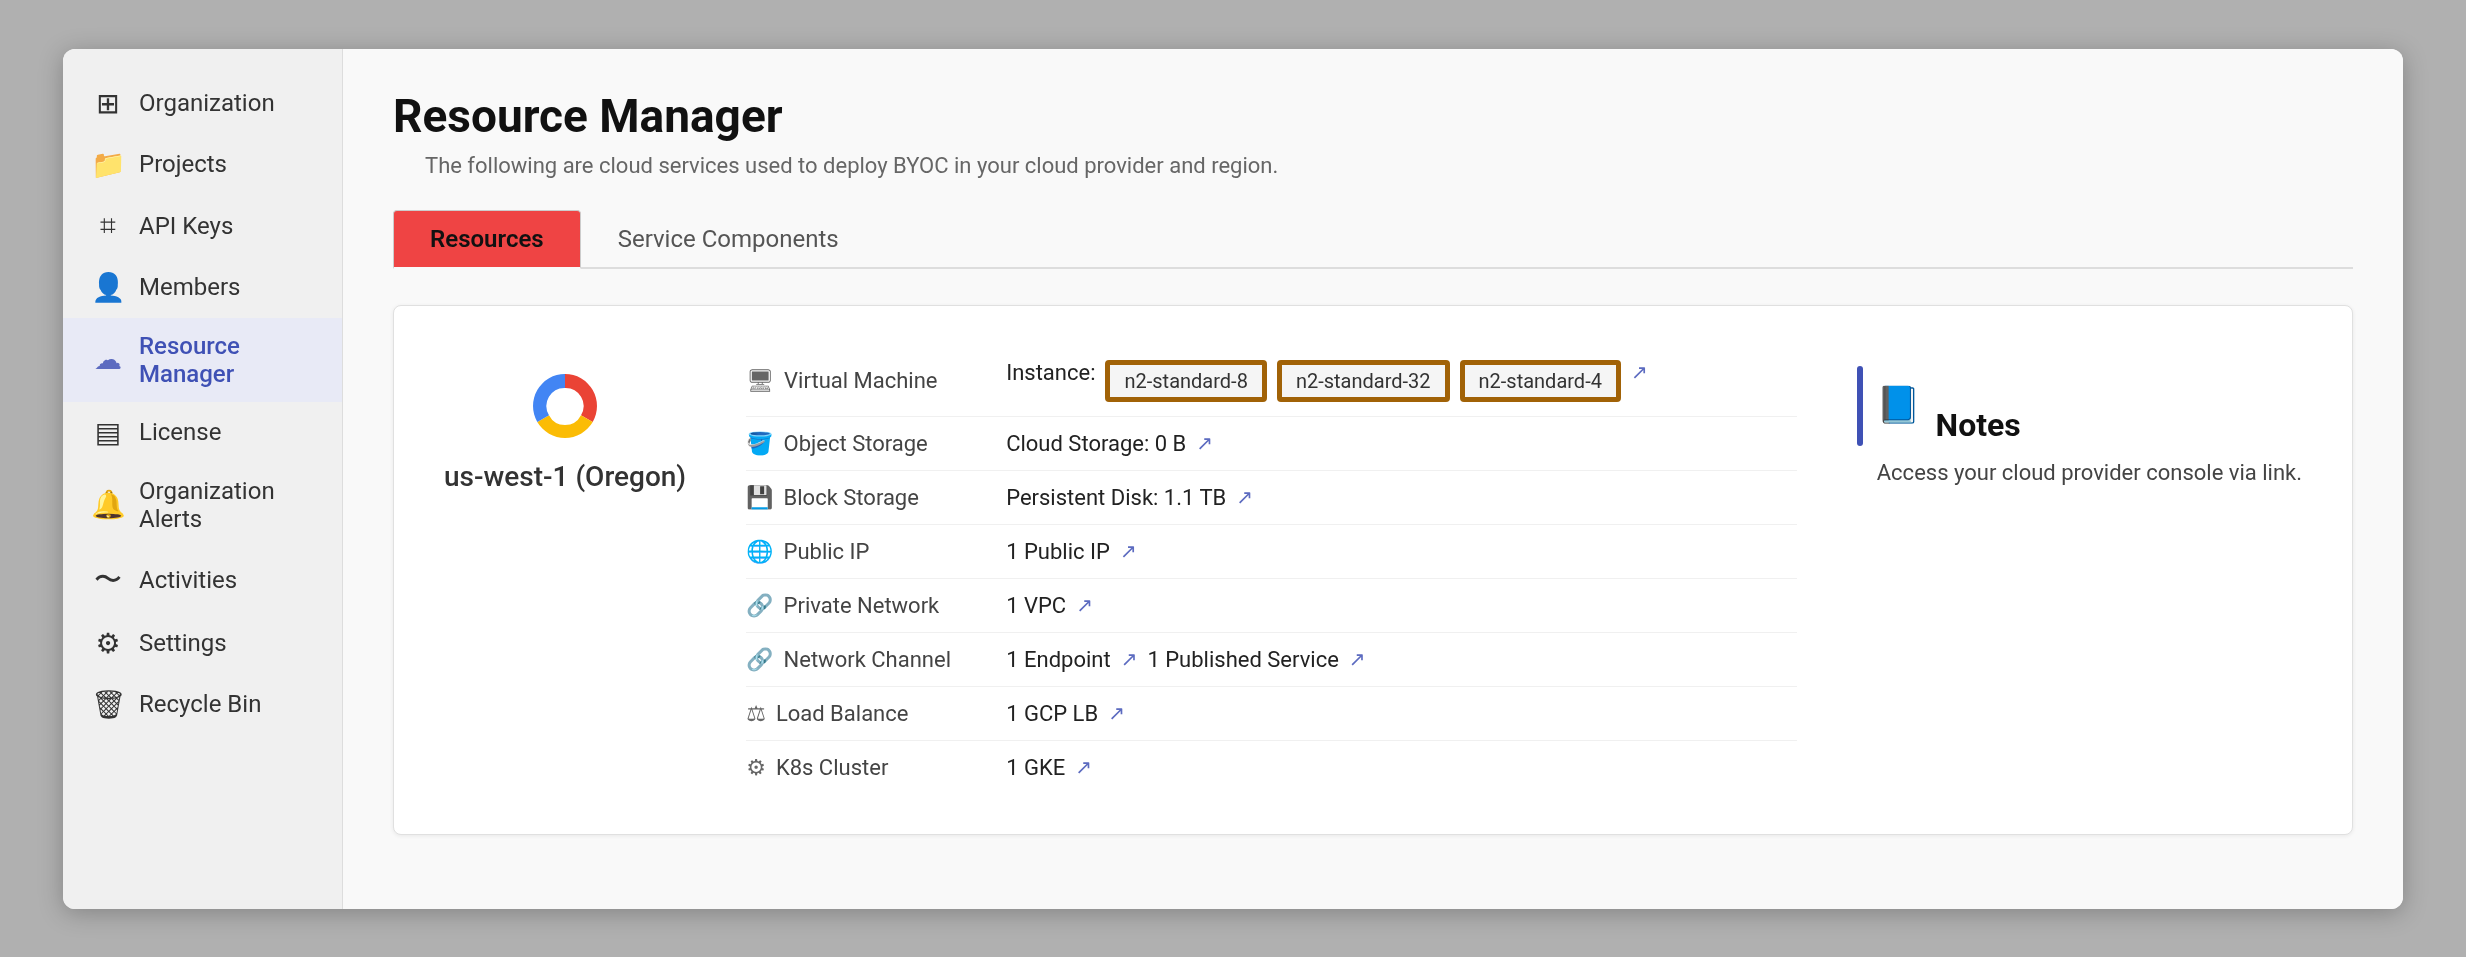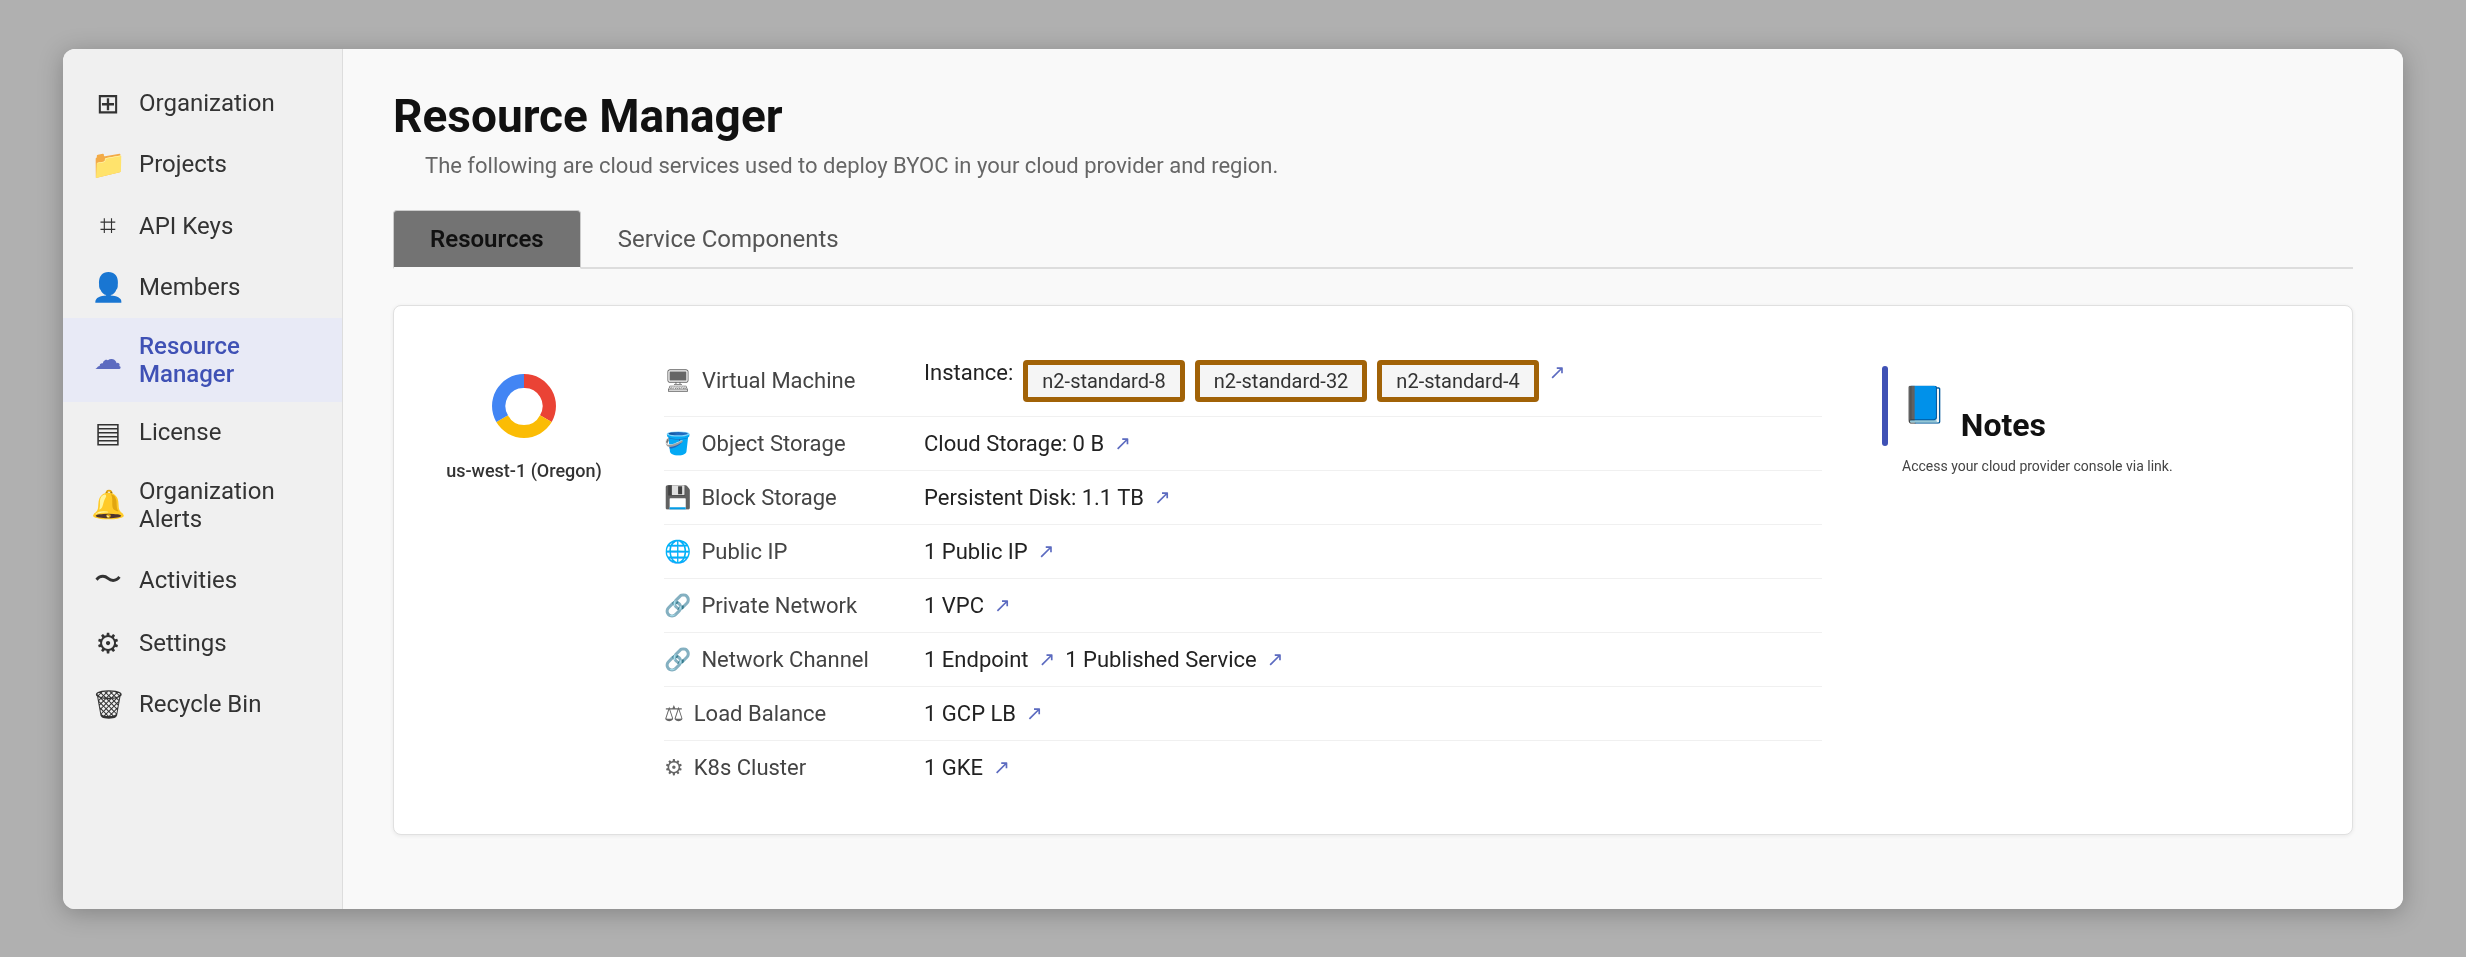--- a/index.html
+++ b/index.html
@@ -115,21 +115,21 @@
       border-radius: 4px 4px 0 0;
       background: transparent;
     }
 
     .tab.active {
       color: #111;
       font-weight: 600;
       border-color: #ccc;
       border-bottom: 2px solid #f9f9f9;
       margin-bottom: -2px;
-      background: #737373;
+      background: #ef4444;
     }
 
     
     .resource-card {
       background: #fff;
       border-radius: 8px;
       border: 1px solid #e0e0e0;
       padding: 40px 50px;
       display: flex;
       gap: 60px;
@@ -145,21 +145,21 @@
       min-width: 160px;
       padding-top: 20px;
     }
 
     .gcp-logo {
       width: 80px;
       height: 80px;
     }
 
     .region-label {
-      font-size: 18px;
+      font-size: 28px;
       color: #333;
       font-weight: 500;
       white-space: nowrap;
     }
 
     
     .resource-table {
       flex: 1;
     }
 
@@ -250,21 +250,21 @@
     }
 
     .notes-title {
       font-size: 32px;
       font-weight: 700;
       color: #111;
       margin-top: 40px;
     }
 
     .notes-text {
-      font-size: 14px;
+      font-size: 22px;
       color: #444;
       line-height: 1.5;
     }
   </style>
 </head>
 <body>
 
 <div class="outer-container">
   <div class="app-window">
 

